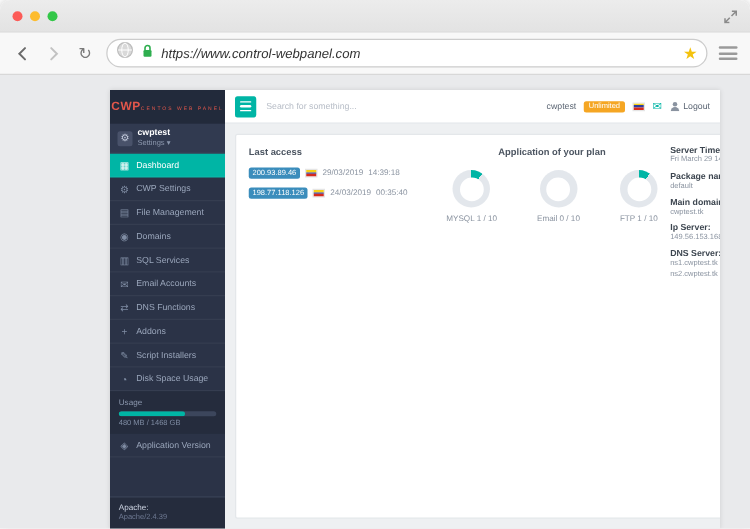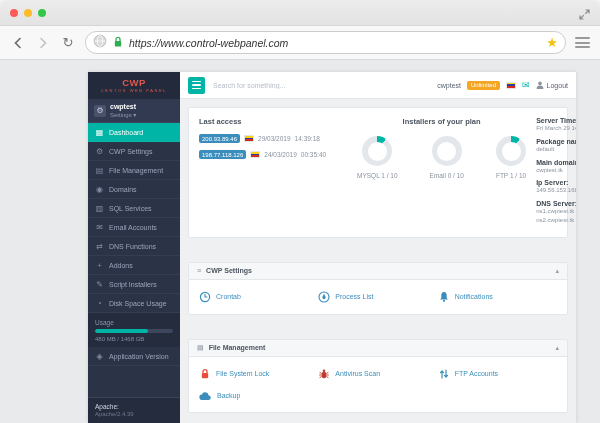--- a/index.html
+++ b/index.html
@@ -23,21 +23,21 @@
   .star { color:#f4c20d; font-size:13px; line-height:1; }
   .menu-lines span { display:block; width:15px; height:2px; background:#9a9a9a; margin:2.5px 0; border-radius:1px; }
 
   
   .page { flex:1; background:#e9eaec; position:relative; overflow:hidden; }
   .panel { position:absolute; left:88px; top:12px; right:24px; bottom:0; display:flex;
            box-shadow:0 0 4px rgba(0,0,0,.12); }
 
   
   .sidebar { width:92px; background:#2b3347; color:#9aa6bb; display:flex; flex-direction:column; font-size:7px; }
-  .logo { height:27px; background:#222a3b; display:flex; flex-direction:column; align-items:center; justify-content:center; }
+  .logo { height:27px; background:#222a3b; display:flex; flex-direction:row; align-items:center; justify-content:center; }
   .logo-title { color:#e3574b; font-weight:bold; font-size:9.5px; letter-spacing:.5px; line-height:1; }
   .logo-sub { color:#e3574b; font-size:4px; letter-spacing:1.6px; margin-top:1px; }
   .userblock { padding:4px 6px; background:#313a50; border-bottom:1px solid #3a4358; display:flex; align-items:center; gap:4px; }
   .avatar { width:12px; height:12px; border-radius:2px; background:#49526a; color:#c3cadb; font-size:8px;
             display:flex; align-items:center; justify-content:center; }
   .uname { color:#fff; font-weight:bold; font-size:7px; line-height:1.2; }
   .usub  { color:#8b97ad; font-size:6px; }
   .menu { display:flex; flex-direction:column; }
   .mitem { height:19px; display:flex; align-items:center; gap:5px; padding:0 7px;
            border-bottom:1px solid rgba(255,255,255,.05); cursor:pointer; }
@@ -65,21 +65,21 @@
   .search::placeholder { color:#b6bcc6; }
   .hright { display:flex; align-items:center; gap:6px; flex:none; }
   .husr { font-size:7px; color:#5a6472; }
   .badge-orange { background:#f5a623; color:#fff; font-size:6px; padding:1.5px 4px; border-radius:2px; }
   .flag { width:10px; height:7px; display:flex; flex-direction:column; border:1px solid rgba(0,0,0,.1); }
   .flag i { flex:1; display:block; }
   .f-y{background:#f7d117}.f-b{background:#2d3e9e}.f-r{background:#d52b1e}
   .mailglyph { color:#00b5a5; font-size:9px; line-height:1; }
   .logout { font-size:7px; color:#5a6472; display:flex; align-items:center; gap:3px; cursor:pointer; }
 
-  .content { flex:1; padding:8px; display:flex; flex-direction:column; gap:24px; overflow:hidden; }
+  .content { flex:1; padding:8px; display:flex; gap:24px; overflow:hidden; }
   .white-card { background:#fff; border:1px solid #e4e7ea; border-radius:2px; }
 
   
   .overview { display:flex; padding:9px 10px 12px; gap:10px; }
   .la { width:148px; flex:none; }
   .sec-title { font-size:7.5px; color:#4c5561; font-weight:bold; margin-bottom:8px; }
   .la-row { display:flex; align-items:center; gap:4px; margin-bottom:7px; }
   .ipbadge { background:#3b8dbc; color:#fff; font-size:6px; padding:1.5px 3px; border-radius:2px; white-space:nowrap; }
   .la-dt { font-size:6.5px; color:#8a93a0; }
   .ind { flex:1; text-align:center; }
@@ -280,21 +280,21 @@
                 <span class="flag">
                     <i class="f-y"></i>
                     <i class="f-b"></i>
                     <i class="f-r"></i>
                   </span>
                 <span class="la-dt">24/03/2019</span>
                 <span class="la-dt">00:35:40</span>
               </div>
             </div>
             <div class="ind">
-              <div class="sec-title">Installers of your plan</div>
+              <div class="sec-title">Application of your plan</div>
               <div class="donut-row">
                 <span class="donut-wrap">
                   <span class="donut" style="background: conic-gradient(rgb(0, 181, 165) 0deg, rgb(0, 181, 165) 36deg, rgb(227, 231, 236) 36deg, rgb(227, 231, 236) 360deg);"></span>
                   <span class="donut-label">MYSQL 1 / 10</span>
                 </span>
                 <span class="donut-wrap">
                   <span class="donut" style="background: conic-gradient(rgb(0, 181, 165) 0deg, rgb(0, 181, 165) 0deg, rgb(227, 231, 236) 0deg, rgb(227, 231, 236) 360deg);"></span>
                   <span class="donut-label">Email 0 / 10</span>
                 </span>
                 <span class="donut-wrap">

